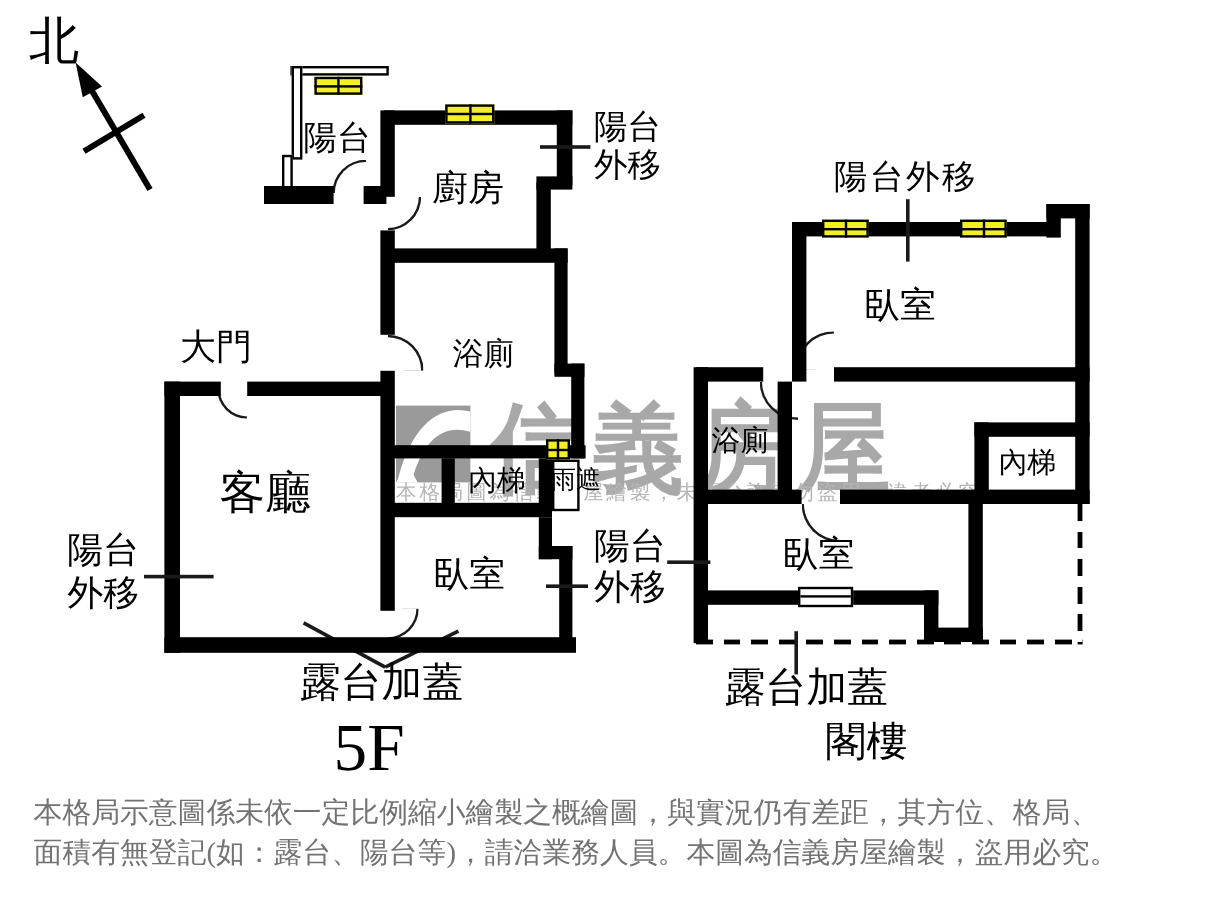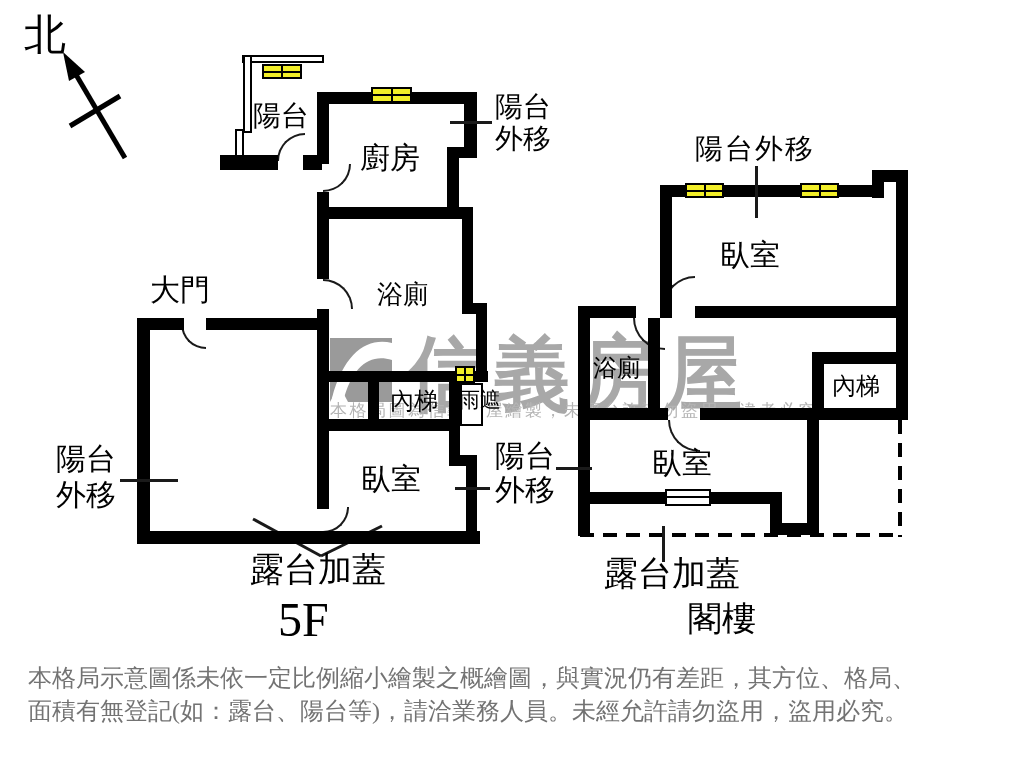--- a/index.html
+++ b/index.html
@@ -131,42 +131,43 @@
   <div class="lbl" style="left:253px;top:101px;font-size:28px;">陽台</div>
   <div class="lbl" style="left:360px;top:141px;font-size:30px;">廚房</div>
 
   <div class="lbl2" style="left:492px;top:91px;font-size:28px;line-height:32px;width:62px;">
     <div>陽台</div>
     <div>外移</div>
   </div>
 
   <div class="lbl" style="left:150px;top:273px;font-size:30px;">大門</div>
   <div class="lbl" style="left:377px;top:281px;font-size:26px;">浴廁</div>
+  <div class="lbl" style="left:183px;top:391px;font-size:38px;">客廳</div>
   <div class="lbl" style="left:390px;top:388px;font-size:24px;">內梯</div>
   <div class="lbl" style="left:459px;top:389px;font-size:21px;">雨遮</div>
   <div class="lbl" style="left:361px;top:462px;font-size:30px;">臥室</div>
 
   <div class="lbl2" style="left:53px;top:441px;font-size:30px;line-height:36px;width:66px;">
     <div>陽台</div>
     <div>外移</div>
   </div>
 
   <div class="lbl2" style="left:492px;top:439px;font-size:30px;line-height:34px;width:66px;">
     <div>陽台</div>
     <div>外移</div>
   </div>
 
   <div class="lbl" style="left:250px;top:551px;font-size:34px;">露台加蓋</div>
-  <div class="lbl" style="left:278px;top:594px;font-size:48px;">5F</div>
+  <div class="lbl" style="left:278px;top:594px;font-size:56px;">5F</div>
 
   <div class="lbl" style="left:695px;top:134px;font-size:28px;letter-spacing:2px;">陽台外移</div>
   <div class="lbl" style="left:720px;top:238px;font-size:30px;">臥室</div>
   <div class="lbl" style="left:593px;top:355px;font-size:24px;">浴廁</div>
   <div class="lbl" style="left:832px;top:373px;font-size:24px;">內梯</div>
   <div class="lbl" style="left:652px;top:446px;font-size:30px;">臥室</div>
   <div class="lbl" style="left:604px;top:555px;font-size:34px;">露台加蓋</div>
   <div class="lbl" style="left:688px;top:600px;font-size:34px;">閣樓</div>
 
   <div id="disclaimer" style="left:28px;top:662px;font-size:24px;line-height:33px;width:992px;">
     <div>本格局示意圖係未依一定比例縮小繪製之概繪圖，與實況仍有差距，其方位、格局、</div>
-    <div>面積有無登記(如：露台、陽台等)，請洽業務人員。未經允許請勿盜用，盜用必究。</div>
+    <div>面積有無登記(如：露台、陽台等)，請洽業務人員。本圖為信義房屋繪製，盜用必究。</div>
   </div>
 </div>
 
 </body></html>

